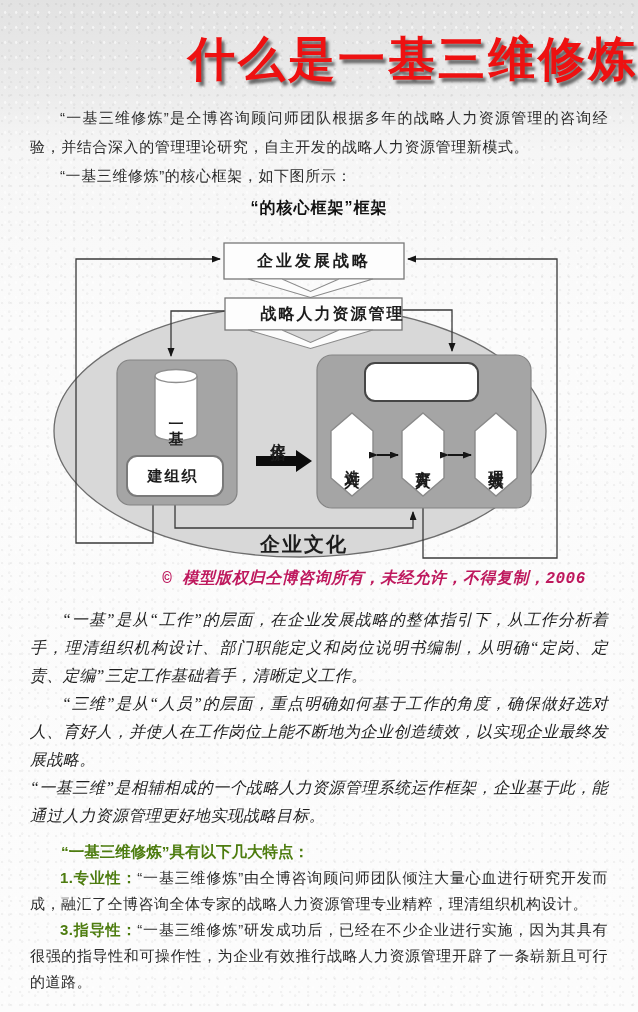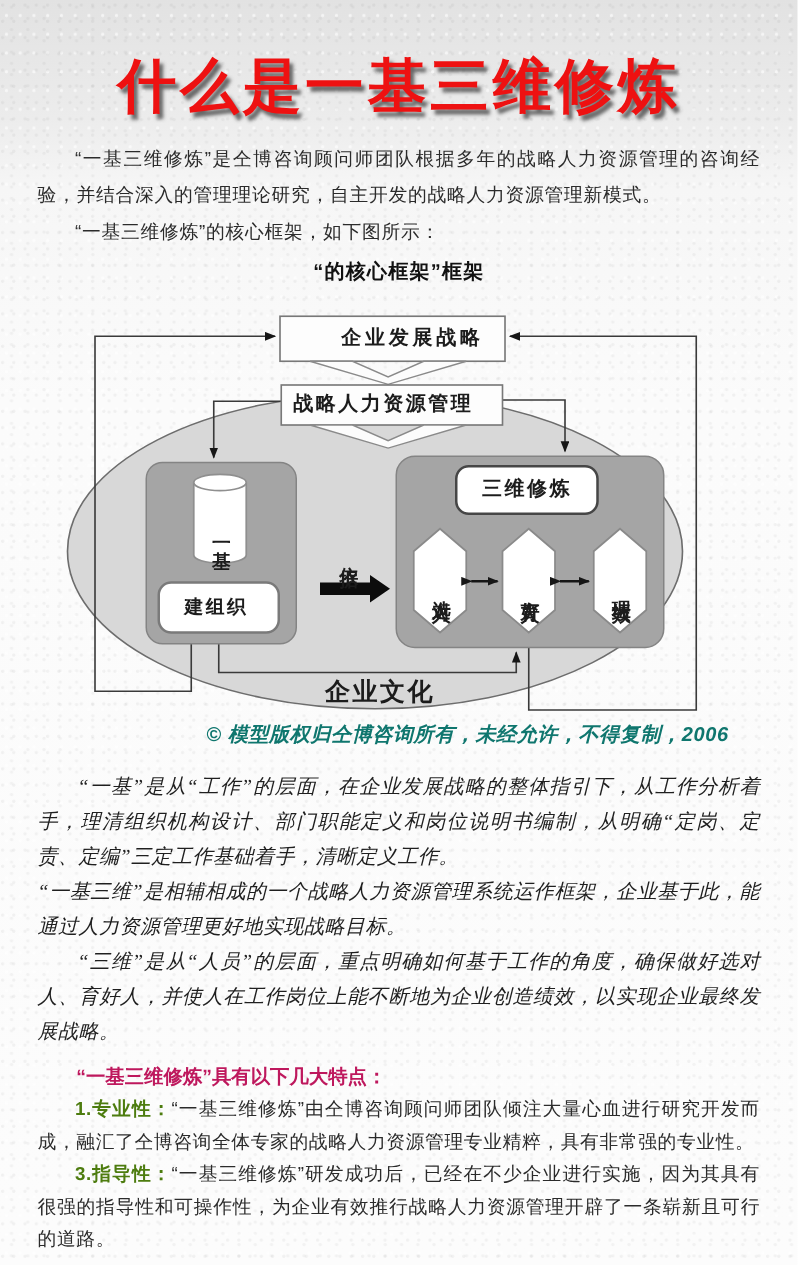--- a/index.html
+++ b/index.html
@@ -7,65 +7,65 @@
     width: 638px; height: 1012px; overflow: hidden; position: relative;
     font-family: "Liberation Sans", "DejaVu Sans", sans-serif;
     color: #2b2b2b;
     background:
       radial-gradient(circle at 23% 31%, rgba(0,0,0,.045) 1px, transparent 1.6px),
       radial-gradient(circle at 71% 63%, rgba(0,0,0,.04) 1px, transparent 1.6px),
       radial-gradient(circle at 47% 83%, rgba(255,255,255,.6) 1px, transparent 1.6px),
       linear-gradient(180deg, #e2e2e2 0px, #ececec 95px, #f6f6f6 150px, #fbfbfb 320px, #fcfcfc 100%);
     background-size: 9px 13px, 13px 9px, 11px 15px, 100% 100%;
   }
-  .masthead { padding-top: 38px; text-align: center; }
+  .masthead { padding-top: 28px; text-align: right; }
   .page-title {
     display: inline-block;
     font-size: 47px; line-height: 62px; font-weight: 900;
     color: #ee1111; letter-spacing: 3px;
     text-shadow: 3px 4px 3px rgba(70,70,70,.8);
   }
   .content { padding: 0 30px; }
   .intro { margin-top: 13px; }
   p.doc { margin: 0; font-size: 15px; line-height: 29px; letter-spacing: .6px; text-align: justify; }
   .indent { text-indent: 2em; }
   .fig-title { margin-top: 6px; text-align: center; font-size: 16px; font-weight: 700; line-height: 24px; letter-spacing: 1px; color: #111; }
 
   
   .figure { position: relative; width: 638px; height: 372px; margin-top: 5px; }
   .figure svg { position: absolute; left: 0; top: 0; }
   .flabel {
     position: absolute; color: #1c1c1c; font-weight: 700;
     text-align: center; white-space: nowrap;
   }
   .vert { writing-mode: vertical-rl; text-orientation: upright; white-space: normal; letter-spacing: 3px; }
-  .lbl-strategy { left: 228px; top: 18px; width: 204px; line-height: 36px; font-size: 16px; letter-spacing: 3px; }
-  .lbl-shrm     { left: 225px; top: 73px; width: 163px; line-height: 32px; font-size: 16px; letter-spacing: 2px; }
+  .lbl-strategy { left: 212px; top: 18px; width: 204px; line-height: 36px; font-size: 16px; letter-spacing: 3px; }
+  .lbl-shrm     { left: 225px; top: 73px; width: 163px; line-height: 32px; font-size: 16px; letter-spacing: 2px; padding-left: 26px; }
   .lbl-yiji     { left: 167px; top: 163px; width: 18px; height: 62px; font-size: 15px; }
   .lbl-jianzuzhi{ left: 127px; top: 231px; width: 92px; line-height: 40px; font-size: 15px; letter-spacing: 2px; }
   .lbl-yiju     { left: 268px; top: 183px; width: 19px; height: 52px; font-size: 15px; font-weight: 700; }
   .lbl-sanwei   { left: 365px; top: 138px; width: 113px; line-height: 38px; font-size: 16px; letter-spacing: 2px; }
   .lbl-hex      { top: 201px; width: 17px; height: 70px; font-size: 15px; letter-spacing: 2px; }
   .lbl-hex1 { left: 344px; } .lbl-hex2 { left: 415px; } .lbl-hex3 { left: 488px; }
   .lbl-culture  { left: 244px; top: 309px; width: 120px; font-size: 20px; line-height: 20px; letter-spacing: 2px; font-weight: 600; }
   .fig-copyright {
     position: absolute; left: 110px; top: 343px; width: 528px;
-    text-align: center; font-family: Liberation Sans, sans-serif;
-    font-style: italic; font-weight: 700; font-size: 16px; color: #0f766e; letter-spacing: .5px;
+    text-align: center; font-family: Liberation Mono, monospace;
+    font-style: italic; font-weight: 700; font-size: 16px; color: #be185d; letter-spacing: .5px;
   }
 
   
   .body-text { margin-top: 9px; }
   p.script {
     margin: 0; font-family: Liberation Serif, serif;
     font-style: italic; font-size: 16px; line-height: 28px; letter-spacing: .4px;
     color: #1f1f1f; text-align: justify;
   }
   .features { margin-top: 8px; }
-  .features-heading { margin: 0; font-size: 15.5px; font-weight: 700; line-height: 27px; text-indent: 2em; color: #be185d; }
+  .features-heading { margin: 0; font-size: 15.5px; font-weight: 700; line-height: 27px; text-indent: 2em; color: #4d7c0f; }
   p.feature { margin: 0; font-size: 15px; line-height: 26px; letter-spacing: .5px; text-indent: 2em; text-align: justify; }
   p.feature b { font-weight: 700; color: #4d7c0f; }
 </style>
 </head>
 <body>
 
 <header class="masthead">
   <div class="page-title">什么是一基三维修炼</div>
 </header>
 
@@ -118,33 +118,32 @@
     <line x1="448" y1="230" x2="471" y2="230" stroke="#161616" stroke-width="2" marker-start="url(#arr)" marker-end="url(#arr)"></line>
 
     <polygon points="256,231 296,231 296,225 312,236 296,247 296,241 256,241" fill="#0c0c0c"></polygon>
   </svg>
 
   <div class="flabel lbl-strategy">企业发展战略</div>
   <div class="flabel lbl-shrm">战略人力资源管理</div>
   <div class="flabel vert lbl-yiji">一基</div>
   <div class="flabel lbl-jianzuzhi">建组织</div>
   <div class="flabel vert lbl-yiju">依据</div>
-  <div class="flabel lbl-sanwei">三维修炼</div>
   <div class="flabel vert lbl-hex lbl-hex1">选对人</div>
   <div class="flabel vert lbl-hex lbl-hex2">育好人</div>
   <div class="flabel vert lbl-hex lbl-hex3">理绩效</div>
   <div class="flabel lbl-culture">企业文化</div>
   <div class="fig-copyright">© 模型版权归仝博咨询所有，未经允许，不得复制，2006</div>
 </div>
 
 <div class="content">
   <div class="body-text">
     <p class="script indent">“一基”是从“工作”的层面，在企业发展战略的整体指引下，从工作分析着手，理清组织机构设计、部门职能定义和岗位说明书编制，从明确“定岗、定责、定编”三定工作基础着手，清晰定义工作。</p>
+    <p class="script indent">“三维”是从“人员”的层面，重点明确如何基于工作的角度，确保做好选对人、育好人，并使人在工作岗位上能不断地为企业创造绩效，以实现企业最终发展战略。</p>
     <p class="script">“一基三维”是相辅相成的一个战略人力资源管理系统运作框架，企业基于此，能通过人力资源管理更好地实现战略目标。</p>
-    <p class="script indent">“三维”是从“人员”的层面，重点明确如何基于工作的角度，确保做好选对人、育好人，并使人在工作岗位上能不断地为企业创造绩效，以实现企业最终发展战略。</p>
   </div>
 
   <div class="features">
     <p class="features-heading">“一基三维修炼”具有以下几大特点：</p>
-    <p class="feature"><b>1.专业性：</b><span>“一基三维修炼”由仝博咨询顾问师团队倾注大量心血进行研究开发而成，融汇了仝博咨询全体专家的战略人力资源管理专业精粹，具有非常强的专业性。</span></p>
+    <p class="feature"><b>1.专业性：</b><span>“一基三维修炼”由仝博咨询顾问师团队倾注大量心血进行研究开发而成，融汇了仝博咨询全体专家的战略人力资源管理专业精粹，理清组织机构设计。</span></p>
     <p class="feature"><b>3.指导性：</b><span>“一基三维修炼”研发成功后，已经在不少企业进行实施，因为其具有很强的指导性和可操作性，为企业有效推行战略人力资源管理开辟了一条崭新且可行的道路。</span></p>
   </div>
 </div>
 
 </body></html>

